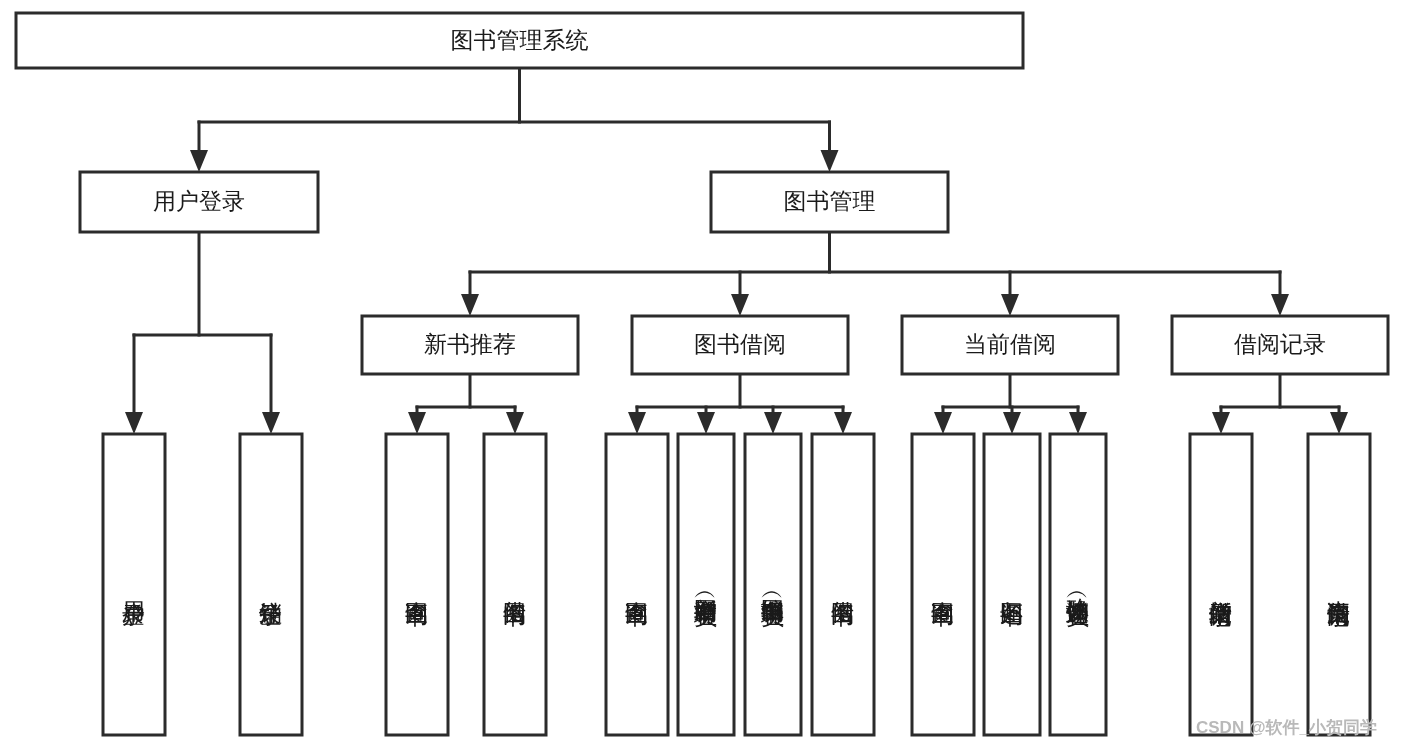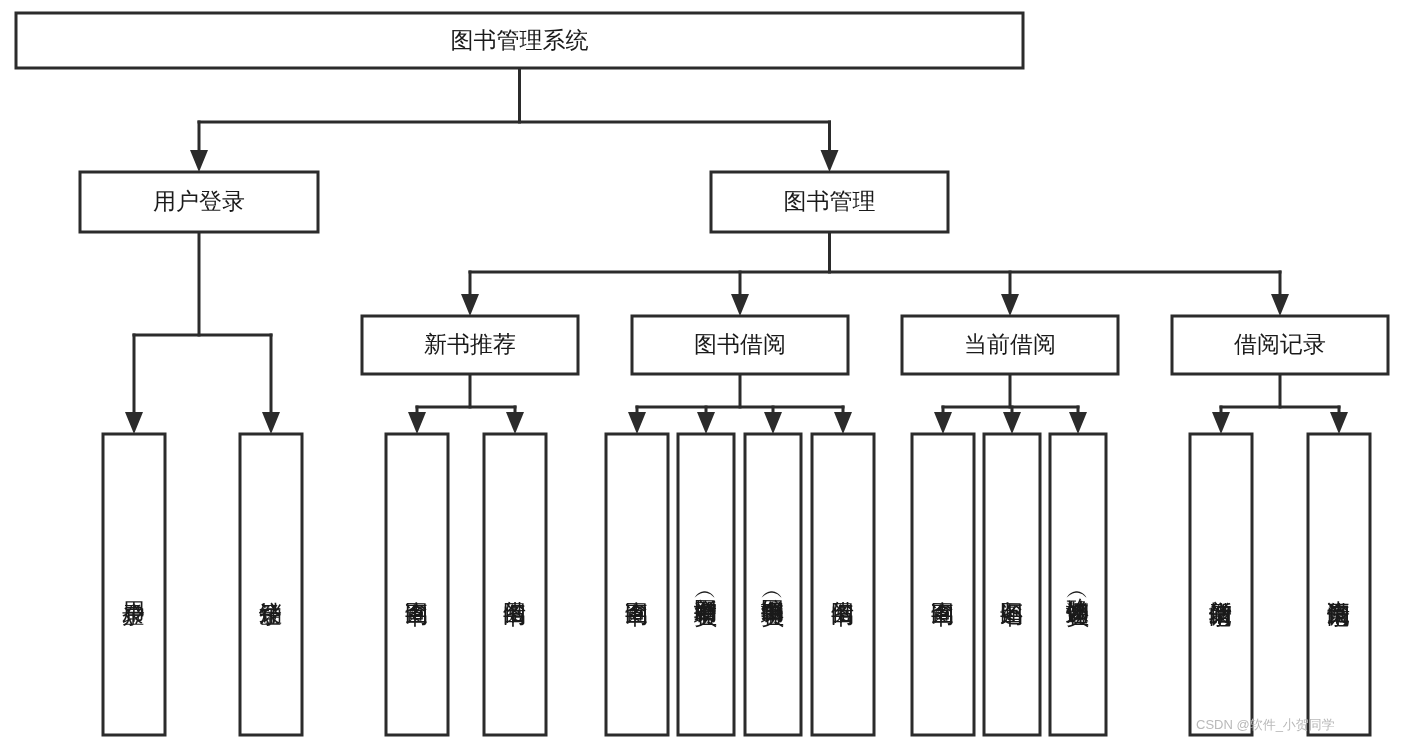--- a/index.html
+++ b/index.html
@@ -62,23 +62,24 @@
     display: flex;
     align-items: center;
     justify-content: center;
     text-align: center;
     white-space: nowrap;
     pointer-events: none;
   }
   .watermark {
     position: absolute;
     font-family: "Liberation Sans", "DejaVu Sans", sans-serif;
-    font-size: 13px;
+    font-size: 17px;
     color: #b9b9b9;
     white-space: nowrap;
+    font-weight: bold;
   }
 </style>
 </head>
 <body>
 
 <div id="diagram-root">
   <svg class="diagram-canvas" viewBox="0 0 1405 747" preserveAspectRatio="none">
     <g id="connector-layer">
         <g>
           <line x1="519.5" y1="68" x2="519.5" y2="122" class="connector"></line>

